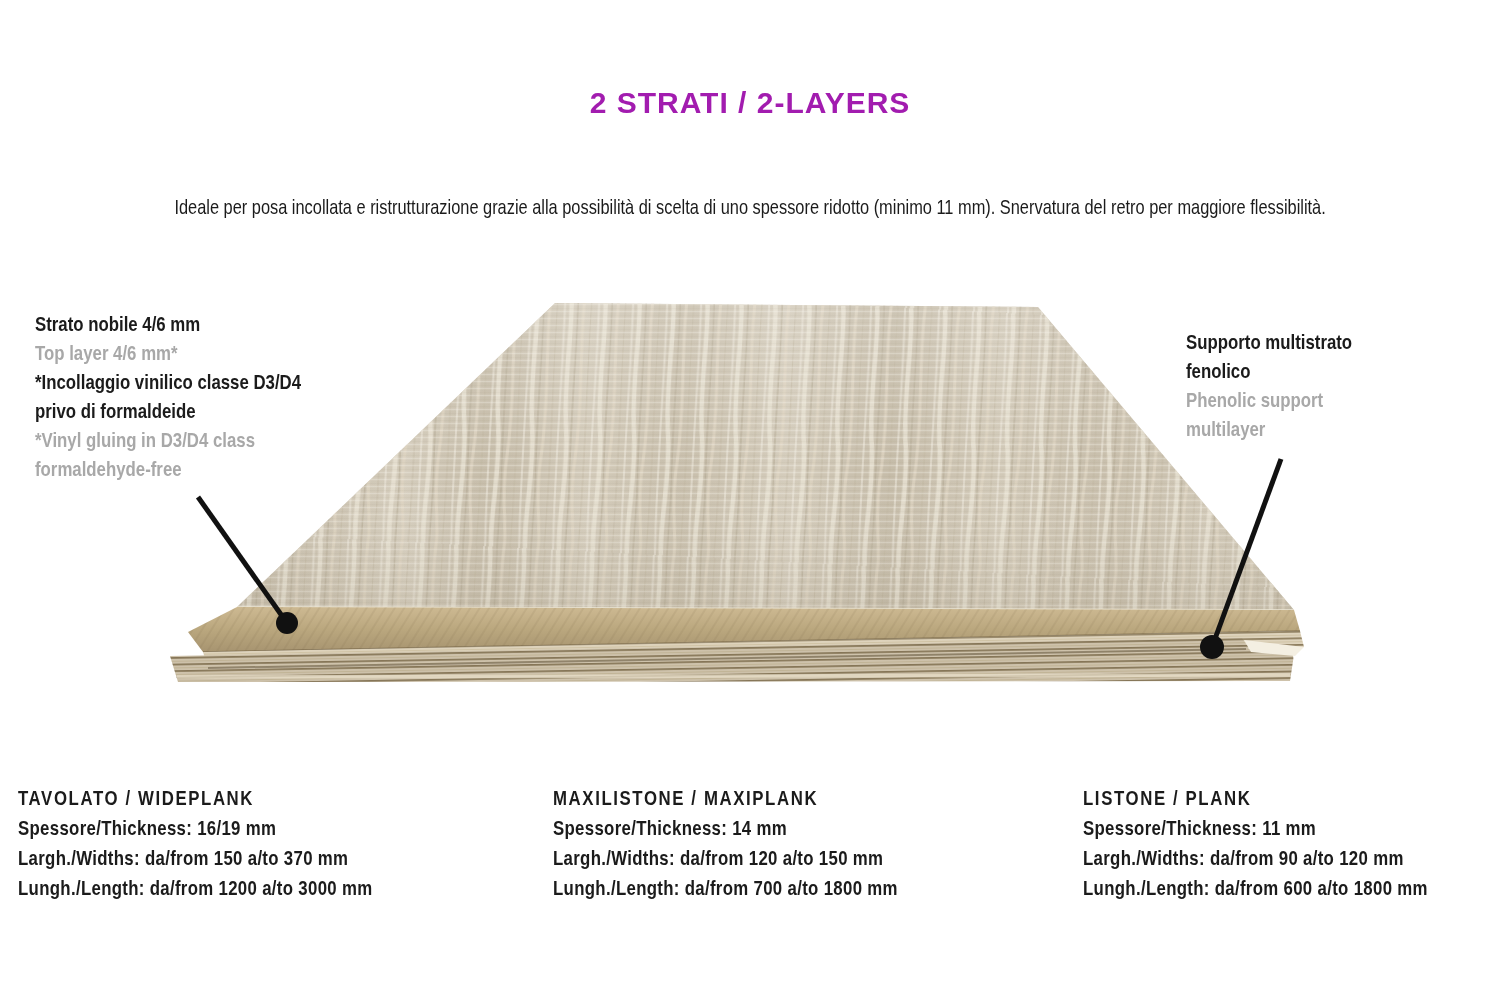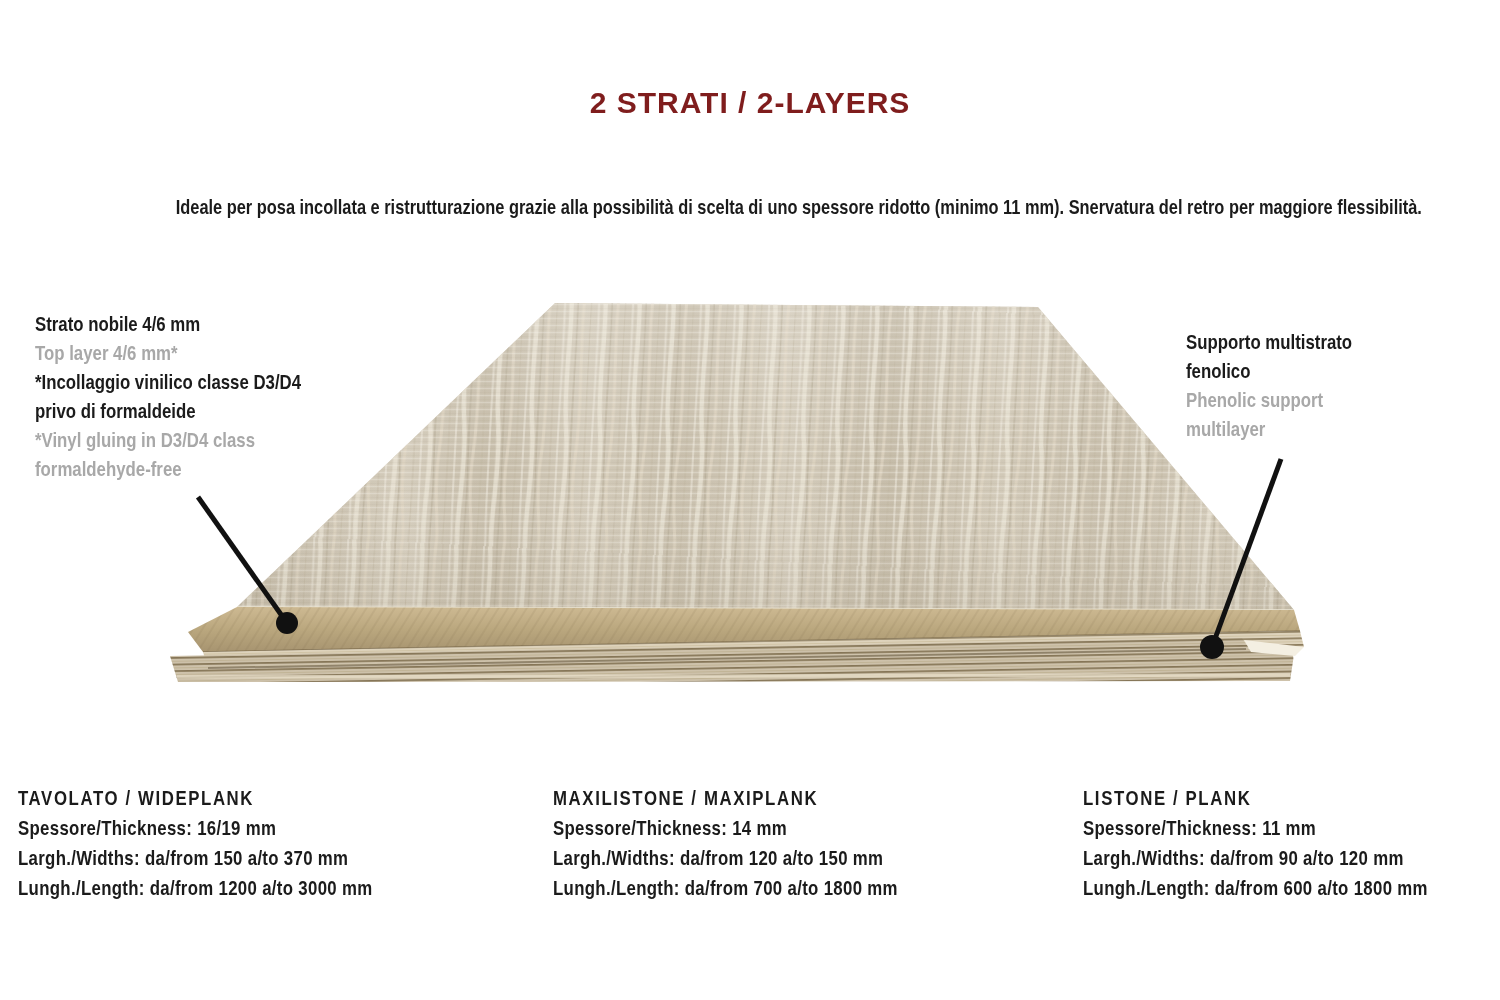--- a/index.html
+++ b/index.html
@@ -9,25 +9,25 @@
     font-family:"Liberation Sans","DejaVu Sans",sans-serif;
     -webkit-font-smoothing:antialiased;
   }
   .abs{position:absolute;}
   
   .cond-c{display:inline-block;white-space:nowrap;transform:scaleX(0.80);transform-origin:50% 0;}
   .cond-l{transform:scaleX(0.80);transform-origin:0 0;}
 
   .title-wrap{left:0;right:0;top:86px;text-align:center;}
   .title{
-    font-size:30px;font-weight:bold;color:#7f1d1d;letter-spacing:1px;
+    font-size:30px;font-weight:bold;color:#a21caf;letter-spacing:1px;
     transform:scaleX(0.84);
   }
 
-  .intro{left:0;right:0;top:191px;text-align:center;line-height:31px;font-size:21px;font-weight:bold;}
+  .intro{left:0;right:0;top:191px;text-align:center;line-height:31px;font-size:21px;font-weight:normal;}
   .intro .ln{display:block;}
   .intro .inner{transform:scaleX(0.78);}
   .it-txt{color:#1b1b1b;}
   .en-txt{color:#a8a8a8;}
 
   .ann{font-size:21px;font-weight:bold;line-height:29px;}
   .ann .ln{white-space:nowrap;display:block;}
   .ann-left{left:35px;top:309px;}
   .ann-right{left:1186px;top:327px;}
 

